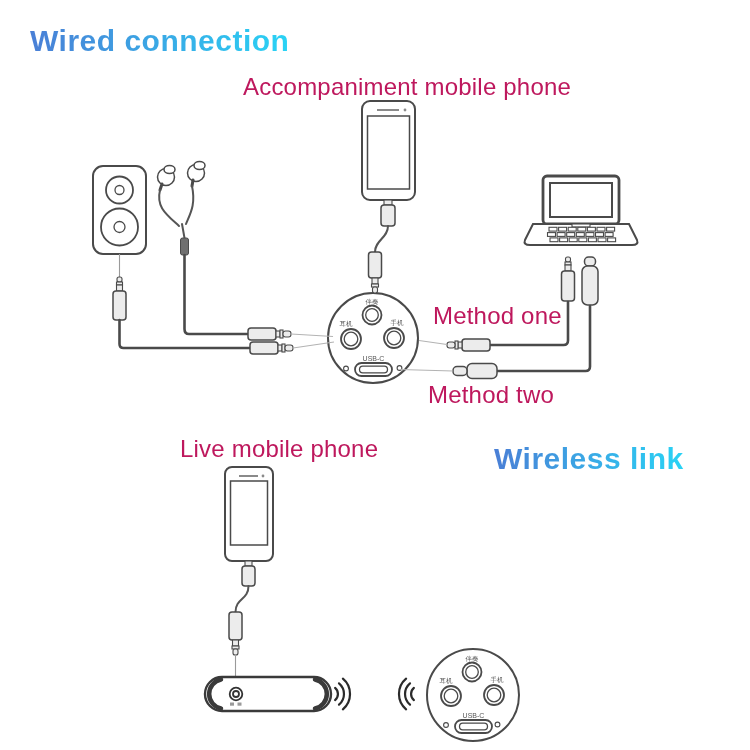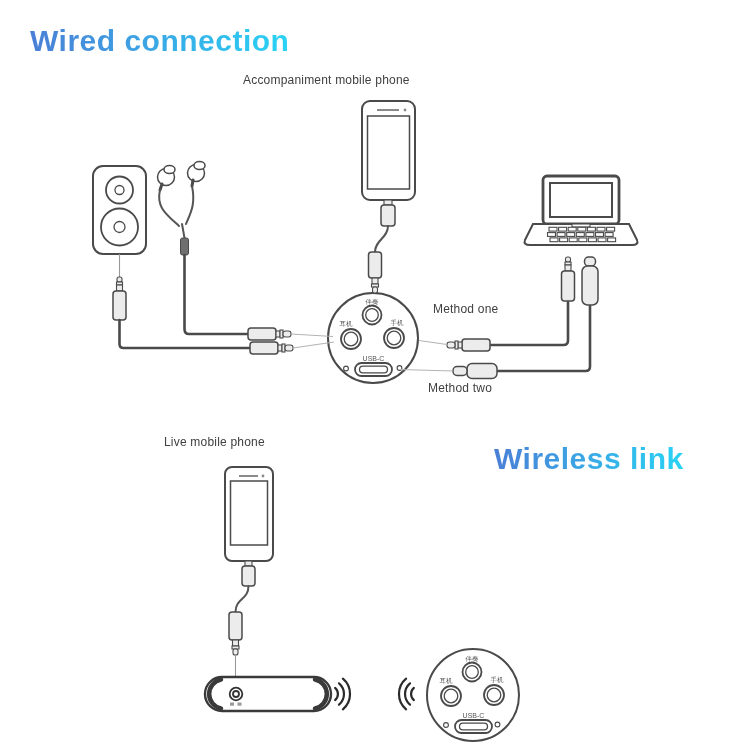--- a/index.html
+++ b/index.html
@@ -1,39 +1,39 @@
 <!DOCTYPE html>
 <html><head>
 <meta charset="utf-8">
 <style>
   html,body { margin:0; padding:0; background:#fff; }
   .stage {
     position:relative; width:750px; height:750px; background:#fff;
     font-family:"Liberation Sans", sans-serif; overflow:hidden;padding-left:18px;
   }
   .lbl {
-    position:absolute; color:#404040; font-size:12px; line-height:1.1;
+    position:absolute; color:#be185d; font-size:24px; line-height:1.1;
     white-space:nowrap; letter-spacing:0.2px;
   }
   .title {
     position:absolute; font-size:30px; font-weight:bold; line-height:1.05;
     white-space:nowrap; color:#3ba6e6; letter-spacing:0.5px;
   }
   @supports ((-webkit-background-clip:text) or (background-clip:text)) {
     .title {
       background:linear-gradient(90deg,#4a7fd6 0%,#29d3f5 100%);
       -webkit-background-clip:text; background-clip:text;
       color:transparent; -webkit-text-fill-color:transparent;
     }
   }
   #title-wired    { left:30px;  top:25px; }
   #lbl-accomp     { left:243px; top:74px; }
   #lbl-method-one { left:433px; top:303px; }
   #lbl-method-two { left:428px; top:382px; }
-  #lbl-live       { left:164px; top:436px; }
+  #lbl-live       { left:180px; top:436px; }
   #title-wireless { left:494px; top:443px; }
 
   svg.diagram { position:absolute; left:0; top:0; }
   .s2   { stroke:#4a4a4a; stroke-width:2;   fill:#fff; }
   .s25  { stroke:#4a4a4a; stroke-width:2.8; fill:#fff; }
   .s15  { stroke:#4a4a4a; stroke-width:1.5; fill:#fff; }
   .thin { stroke:#4a4a4a; stroke-width:1.1; fill:#fff; }
   .ring { stroke:#4a4a4a; stroke-width:1.8; fill:#fff; }
   .ring2{ stroke:#4a4a4a; stroke-width:1.3; fill:none; }
   .cable{ stroke:#4a4a4a; stroke-width:2.6; fill:none; stroke-linecap:round; stroke-linejoin:round; }

